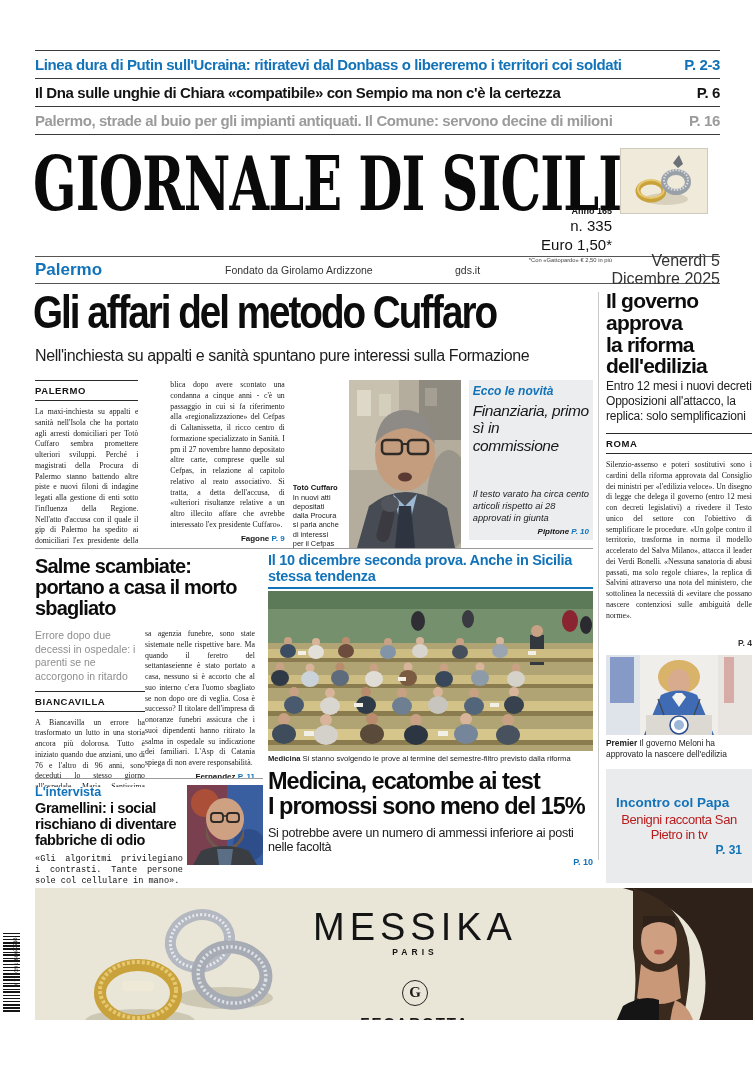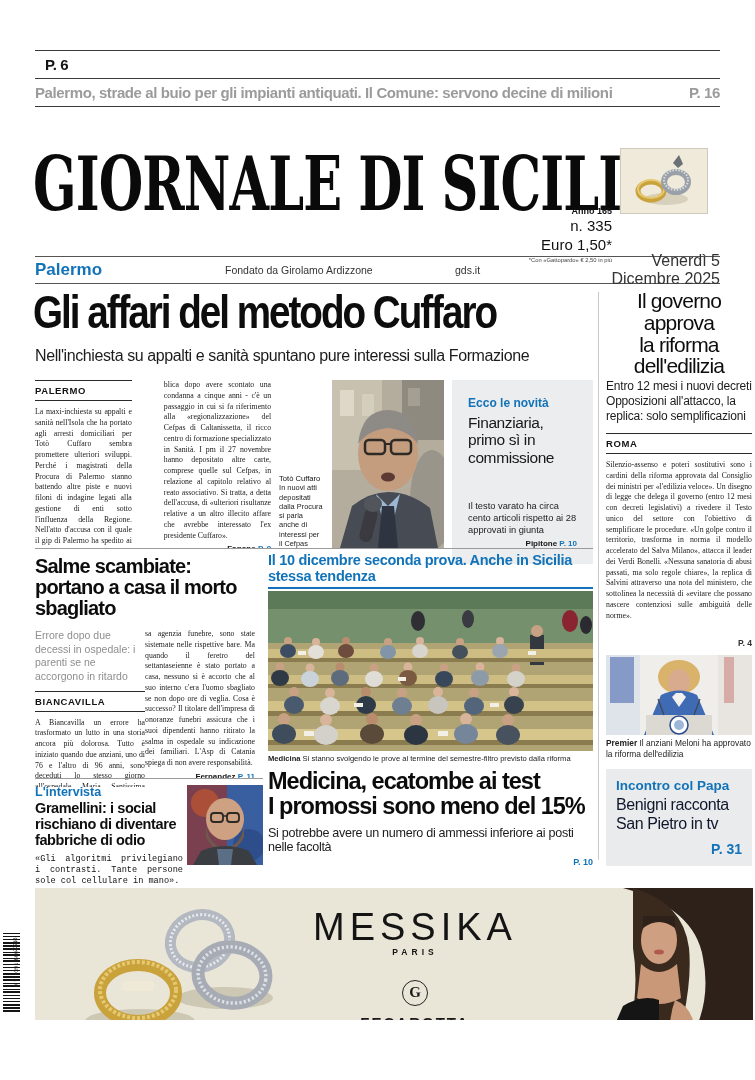--- a/index.html
+++ b/index.html
@@ -39,32 +39,32 @@
                  letter-spacing:-2.2px;color:#0d0d0d;white-space:nowrap;
                  transform:scale(0.92,1.1);transform-origin:top left;}
   .lead-sub{position:absolute;left:35px;top:347px;font-size:16px;letter-spacing:-0.4px;color:#1c1c1c;}
   .vdiv{position:absolute;left:598px;top:292px;width:0;height:568px;border-left:1px solid #c9c9c9;}
 
   .lead-row{position:absolute;left:35px;top:380px;width:558px;height:168px;display:flex;gap:8px;}
   .colA{width:112px;overflow:hidden;}
   .colB{width:124px;overflow:hidden;display:flex;flex-direction:column;margin-left:24px;}
   .capcol{width:52px;display:flex;flex-direction:column;justify-content:flex-end;overflow:hidden;}
   .photocol{width:112px;height:168px;}
-  .novita{width:126px;height:152px;background:#ecedee;padding:16px;overflow:hidden;
-          display:flex;flex-direction:column;}
+  .novita{width:126px;height:152px;background:#ecedee;padding:4px;overflow:hidden;
+          display:flex;flex-direction:column;font-style:italic;}
 
   .sechead{font-size:9.5px;font-weight:bold;letter-spacing:0.6px;border-top:1px solid #2a2a2a;
            border-bottom:1px solid #2a2a2a;padding:4px 0;margin-bottom:6px;color:#141414;}
   .bodyserif{font-family:"Liberation Serif",serif;font-size:7.8px;line-height:1.38;
              text-align:justify;color:#1a1a1a;}
   .byline{font-size:8px;text-align:right;margin-top:3px;}
   .byname{font-weight:bold;color:#141414;}
   .bypage{font-weight:bold;color:#1273b9;}
 
-  .photocap-t{font-weight:normal;font-size:7.6px;line-height:1.25;margin-top:12px;}
+  .photocap-t{font-weight:bold;font-size:7.6px;line-height:1.25;margin-top:12px;}
   .photocap{font-size:7.4px;line-height:1.25;color:#222;}
 
   .kicker{color:#1273b9;font-weight:bold;}
   .novita .kicker{font-size:12px;margin-bottom:4px;}
   .novita-title{font-size:15.5px;letter-spacing:-0.4px;color:#16181a;line-height:1.12;}
   .novita-text{font-size:9.3px;line-height:1.3;color:#222;margin-top:auto;}
 
   
   .rule-mid{position:absolute;left:35px;top:548px;width:558px;border-top:1px solid #9a9a9a;}
   .salme{position:absolute;left:35px;top:556px;width:228px;}
@@ -88,31 +88,31 @@
   .med-k{font-size:14.5px;letter-spacing:-0.3px;}
   .med-rule{border-top:2px solid #1273b9;margin-top:3px;}
   .med-photo{width:325px;height:160px;margin-top:2px;}
   .med-cap{font-size:7.6px;margin-top:3px;color:#222;}
   .med-h{font-weight:bold;font-size:23.5px;letter-spacing:-1px;line-height:1.08;margin-top:6px;color:#0c0c0c;}
   .med-dek{font-size:12.6px;letter-spacing:-0.3px;color:#1c1c1c;margin-top:6px;}
   .med-page{font-size:9px;font-weight:bold;color:#1273b9;text-align:right;margin-top:3px;}
 
   
   .rcol{position:absolute;left:606px;top:290px;width:146px;}
-  .r-h{font-weight:normal;font-size:21px;letter-spacing:-0.8px;line-height:1.04;white-space:pre-line;color:#0d0d0d;text-align:center;}
+  .r-h{font-weight:bold;font-size:21px;letter-spacing:-0.8px;line-height:1.04;white-space:pre-line;color:#0d0d0d;}
   .r-dek{font-size:12px;letter-spacing:-0.2px;line-height:1.22;color:#1c1c1c;margin-top:2px;}
   .r-sec{margin-top:10px;}
   .r-body{height:176px;overflow:hidden;}
   .r-page{font-size:8.5px;font-weight:bold;text-align:right;color:#333;margin-top:2px;}
   .r-photo{width:146px;height:80px;margin-top:7px;}
   .r-cap{font-size:8.4px;line-height:1.25;margin-top:3px;color:#222;}
-  .papabox{background:#e9ebed;margin-top:10px;padding:9px 10px;}
+  .papabox{background:#e9ebed;margin-top:10px;padding:26px 10px;}
   .papa-k{font-size:13.5px;margin-bottom:3px;}
-  .papa-t{font-size:16px;letter-spacing:-0.4px;line-height:1.15;color:#0f172a;}
-  .papa-p{font-size:14px;font-weight:bold;color:#1273b9;text-align:right;margin-top:8px;}
+  .papa-t{font-size:13px;letter-spacing:-0.4px;line-height:1.15;color:#b91c1c;text-align:center;}
+  .papa-p{font-size:12px;font-weight:bold;color:#1273b9;text-align:right;}
 
   
   .ad{position:absolute;left:35px;top:888px;width:718px;height:132px;background:#e9e6d8;overflow:hidden;}
   .ad-rings{position:absolute;left:15px;top:5px;}
   .ad-brand{position:absolute;left:250px;top:18px;width:260px;text-align:center;color:#141414;}
   .ad-brand .m{font-size:38px;letter-spacing:5px;font-weight:normal;}
   .ad-brand .p{font-size:8.5px;letter-spacing:4px;font-weight:bold;margin-top:-2px;}
   .ad-retail{position:absolute;left:250px;top:92px;width:260px;text-align:center;color:#1a1a1a;}
   .mono{width:24px;height:24px;border:1.5px solid #222;border-radius:50%;margin:0 auto;
         font-family:"Liberation Serif",serif;font-size:15px;line-height:23px;font-weight:bold;}
@@ -129,21 +129,26 @@
           transform-origin:left top;font-size:5.2px;letter-spacing:0.4px;color:#222;white-space:nowrap;}
   .bc-small{position:absolute;left:10px;top:6px;transform:rotate(-90deg) translate(-12px,0);
           transform-origin:left top;font-size:4.8px;color:#222;white-space:nowrap;}
 </style>
 </head>
 <body>
 
 <div class="page">
 
   <div class="topstrip">
+    <div class="tsrow ts-blue">
+      <span>Linea dura di Putin sull'Ucraina: ritiratevi dal Donbass o libereremo i territori coi soldati</span>
+      <span class="tspage">P. 2-3</span>
+    </div>
     <div class="tsrow ts-black">
+      <span>Il Dna sulle unghie di Chiara «compatibile» con Sempio ma non c'è la certezza</span>
       <span class="tspage">P.  6</span>
     </div>
     <div class="tsrow ts-gray">
       <span>Palermo, strade al buio per gli impianti antiquati. Il Comune: servono decine di milioni</span>
       <span class="tspage">P. 16</span>
     </div>
   </div>
 
   <div class="mast-title">GIORNALE DI SICILIA</div>
   <div class="mast-thumb">
@@ -393,21 +398,21 @@
         <path d="M38 80 L55 40 Q73 31 91 40 L108 80 Z" fill="#3f6bb5"></path>
         <path d="M66 42 L73 52 L80 42 L76 38 L70 38 Z" fill="#f4f2ee"></path>
         <rect x="40" y="60" width="66" height="20" fill="#dcd8d2"></rect>
         <circle cx="73" cy="70" r="9" fill="#ffffff" stroke="#2a4d8f" stroke-width="1.5"></circle>
         <circle cx="73" cy="70" r="5" fill="#9db7d8"></circle>
         <line x1="58" y1="60" x2="52" y2="44" stroke="#444" stroke-width="1.2"></line>
         <line x1="88" y1="60" x2="94" y2="44" stroke="#444" stroke-width="1.2"></line>
       </svg>
     </div>
     <div class="r-cap">
-      <b>Premier</b><span> Il anziani Meloni ha approvato la riforma dell'edilizia</span>
+      <b>Premier</b><span> Il governo Meloni ha approvato la nascere dell'edilizia</span>
     </div>
     <div class="papabox">
       <div class="kicker papa-k">Incontro col Papa</div>
       <div class="papa-t">Benigni racconta San Pietro in tv</div>
       <div class="papa-p">P. 31</div>
     </div>
   </div>
 
   <div class="ad">
     <div class="ad-rings">

